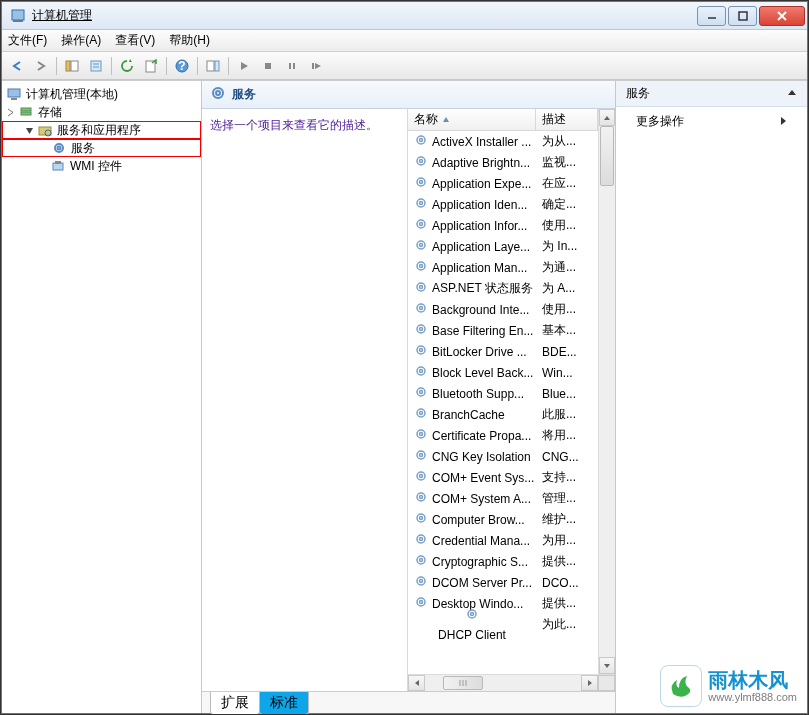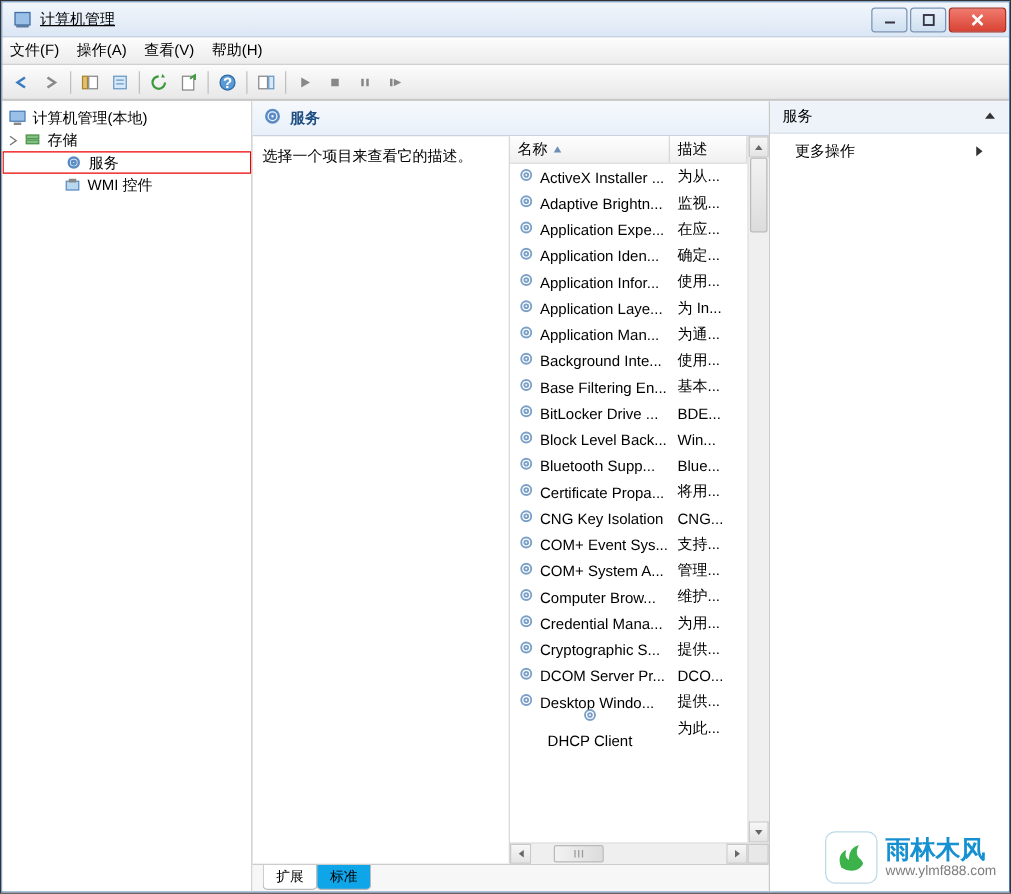--- a/index.html
+++ b/index.html
@@ -20,37 +20,37 @@
 .tb-sep { width:1px; height:18px; background:#c0c0c0; margin:0 2px; }
 .content { flex:1; display:flex; border-top:1px solid #ccc; background:#fff; }
 .sidebar { width: 200px; background:#fff; border-right:1px solid #c8c8c8; padding: 4px 0; overflow: auto; }
 .tree-node { display:flex; align-items:center; padding: 1px 2px; height:18px; }
 .tree-node .toggle { width:12px; height:12px; display:flex; align-items:center; justify-content:center; margin-right:2px; }
 .tree-icon { width:16px; height:16px; margin-right:4px; display:flex; align-items:center; justify-content:center; }
 .highlight-red { border:1px solid #e00; }
 .main { flex:1; display:flex; flex-direction:column; }
 .main-header { height:28px; background:linear-gradient(to bottom,#f6f9fd,#e8f0f9); border-bottom:1px solid #c8d2e0; display:flex; align-items:center; padding-left:8px; gap:6px; color:#1f4e82; font-weight:bold; }
 .main-body { flex:1; display:flex; }
-.desc-panel { width: 205px; padding:8px; color:#000000; }
+.desc-panel { width: 205px; padding:8px; color:#4c1d95; }
 .list-panel { flex:1; border-left:1px solid #d8d8d8; display:flex; flex-direction:column; background:#fff; position:relative; }
 .list-header { display:flex; border-bottom:1px solid #d8d8d8; background:linear-gradient(to bottom,#fefefe,#f0f0f0); height:22px; }
 .list-header .col { padding:0 6px; border-right:1px solid #d8d8d8; display:flex; align-items:center; gap:4px; }
 .list-rows { flex:1; overflow:hidden; }
 .list-row { display:flex; height:21px; align-items:center; }
 .list-row .cell { padding: 0 6px; white-space:nowrap; overflow:hidden; text-overflow:ellipsis; display:flex; align-items:center; gap:4px; }
 .vscroll { width:17px; background:#f0f0f0; border-left:1px solid #ddd; display:flex; flex-direction:column; }
 .vscroll .arrow { height:17px; background:linear-gradient(to bottom,#f7f7f7,#e4e4e4); border:1px solid #c9c9c9; display:flex; align-items:center; justify-content:center; }
 .vscroll .track { flex:1; background:#efefef; position:relative; }
 .vscroll .thumb { position:absolute; top:0; left:1px; right:1px; height:60px; background:linear-gradient(to bottom,#f2f2f2,#dcdcdc); border:1px solid #b9b9b9; border-radius:2px; }
 .hscroll { height:17px; background:#f0f0f0; border-top:1px solid #ddd; display:flex; }
 .hscroll .arrow { width:17px; background:linear-gradient(to bottom,#f7f7f7,#e4e4e4); border:1px solid #c9c9c9; display:flex; align-items:center; justify-content:center; }
 .hscroll .track { flex:1; background:#efefef; position:relative; }
 .hscroll .thumb { position:absolute; left:18px; top:1px; bottom:1px; width:40px; background:linear-gradient(to right,#f2f2f2,#dcdcdc); border:1px solid #b9b9b9; border-radius:2px; display:flex; align-items:center; justify-content:center; }
 .bottom-tabs { height:22px; background:#f7f7f7; border-top:1px solid #ccc; display:flex; align-items:flex-start; padding-left:8px; }
-.bottom-tab { padding:2px 10px; border:1px solid #bbb; border-top:none; border-radius:0 0 4px 4px; background:#fff; margin-right:-1px; font-size:11px; }
+.bottom-tab { padding:2px 10px; border:1px solid #bbb; border-top:none; border-radius:0 0 4px 4px; background:#fff; margin-right:-1px; font-size:14px; }
 .actions { width:192px; border-left:1px solid #c8c8c8; background:#fff; display:flex; flex-direction:column; }
 .actions-header { height:28px; background:linear-gradient(to bottom,#f6f9fd,#e8f0f9); border-bottom:1px solid #c8d2e0; padding:5px 10px; color:#1f4e82; font-weight:bold; }
 .actions-group-header { padding:4px 10px; background:#eef3fa; border-bottom:1px solid #d6e0ea; display:flex; justify-content:space-between; align-items:center; }
 .actions-item { padding:6px 20px; display:flex; justify-content:space-between; align-items:center; }
 .gear-icon svg circle { fill:none; stroke:#5b8bc4; stroke-width:2; }
 .svc-icon svg circle { fill:none; stroke:#7aa0c8; stroke-width:1.5; }
 .watermark { position:absolute; right:4px; bottom:4px; display:flex; align-items:center; gap:6px; background:#fff; padding:4px 8px; }
 .watermark .logo-box { width:42px; height:42px; border:1px solid #bcd9e8; border-radius:8px; display:flex; align-items:center; justify-content:center; }
 .watermark .brand { color:#1590d0; font-size:20px; font-weight:bold; }
 .watermark .url { color:#7d7d7d; font-size:11px; }
@@ -190,20 +190,34 @@
             </svg>
           </span>
         <span class="tree-icon">
             <svg width="14" height="14">
               <rect x="2" y="3" width="10" height="3" fill="#80c080" stroke="#4a904a"></rect>
               <rect x="2" y="7" width="10" height="3" fill="#80c080" stroke="#4a904a"></rect>
             </svg>
           </span>
         <span>存储</span>
       </div>
+      <div class="tree-node highlight-red" style="padding-left:20px;">
+        <span class="toggle">
+            <svg width="9" height="9">
+              <path d="M1 2 L8 2 L4.5 8 Z" fill="#444"></path>
+            </svg>
+          </span>
+        <span class="tree-icon">
+            <svg width="14" height="14">
+              <rect x="1" y="4" width="12" height="8" fill="#d8c87a" stroke="#9a8c3f"></rect>
+              <circle cx="10" cy="10" r="3" fill="none" stroke="#3a6ca3"></circle>
+            </svg>
+          </span>
+        <span>服务和应用程序</span>
+      </div>
       <div class="tree-node highlight-red" style="padding-left:48px;">
         <span class="tree-icon gear-icon">
             <svg width="14" height="14">
               <circle cx="7" cy="7" r="4"></circle>
               <circle cx="7" cy="7" r="1.5" fill="#5b8bc4"></circle>
             </svg>
           </span>
         <span>服务</span>
       </div>
       <div class="tree-node" style="padding-left:48px;">
@@ -313,20 +327,30 @@
                       <span>Application Man...</span>
                     </div>
                     <div class="cell" style="flex: 1 1 0%;">为通...</div>
                   </div>
                   <div class="list-row">
                     <div class="cell" style="width: 128px;">
                       <span class="svc-icon"><svg width="14" height="14">
                           <circle cx="7" cy="7" r="4"></circle>
                           <circle cx="7" cy="7" r="1.5" fill="#7aa0c8"></circle>
                         </svg></span>
+                      <span>ASP.NET 状态服务</span>
+                    </div>
+                    <div class="cell" style="flex: 1 1 0%;">为 A...</div>
+                  </div>
+                  <div class="list-row">
+                    <div class="cell" style="width: 128px;">
+                      <span class="svc-icon"><svg width="14" height="14">
+                          <circle cx="7" cy="7" r="4"></circle>
+                          <circle cx="7" cy="7" r="1.5" fill="#7aa0c8"></circle>
+                        </svg></span>
                       <span>Background Inte...</span>
                     </div>
                     <div class="cell" style="flex: 1 1 0%;">使用...</div>
                   </div>
                   <div class="list-row">
                     <div class="cell" style="width: 128px;">
                       <span class="svc-icon"><svg width="14" height="14">
                           <circle cx="7" cy="7" r="4"></circle>
                           <circle cx="7" cy="7" r="1.5" fill="#7aa0c8"></circle>
                         </svg></span>
@@ -356,20 +380,30 @@
                   </div>
                   <div class="list-row">
                     <div class="cell" style="width: 128px;">
                       <span class="svc-icon"><svg width="14" height="14">
                           <circle cx="7" cy="7" r="4"></circle>
                           <circle cx="7" cy="7" r="1.5" fill="#7aa0c8"></circle>
                         </svg></span>
                       <span>Bluetooth Supp...</span>
                     </div>
                     <div class="cell" style="flex: 1 1 0%;">Blue...</div>
+                  </div>
+                  <div class="list-row">
+                    <div class="cell" style="width: 128px;">
+                      <span class="svc-icon"><svg width="14" height="14">
+                          <circle cx="7" cy="7" r="4"></circle>
+                          <circle cx="7" cy="7" r="1.5" fill="#7aa0c8"></circle>
+                        </svg></span>
+                      <span>BranchCache</span>
+                    </div>
+                    <div class="cell" style="flex: 1 1 0%;">此服...</div>
                   </div>
                   <div class="list-row">
                     <div class="cell" style="width: 128px;">
                       <span class="svc-icon"><svg width="14" height="14">
                           <circle cx="7" cy="7" r="4"></circle>
                           <circle cx="7" cy="7" r="1.5" fill="#7aa0c8"></circle>
                         </svg></span>
                       <span>Certificate Propa...</span>
                     </div>
                     <div class="cell" style="flex: 1 1 0%;">将用...</div>

